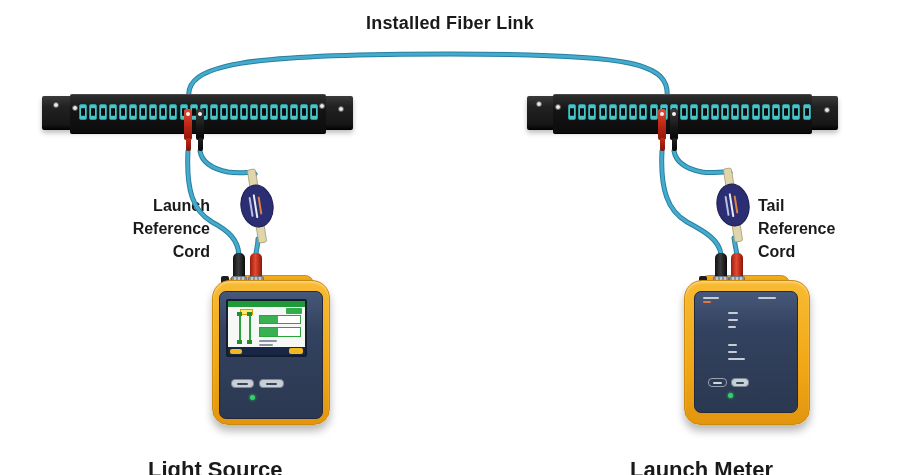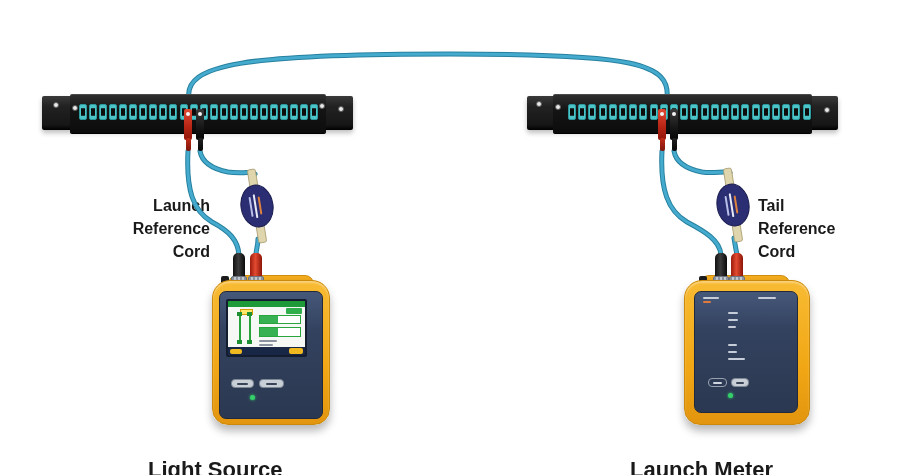--- a/index.html
+++ b/index.html
@@ -127,20 +127,21 @@
     <g transform="rotate(-9 733 205)">
       <rect x="729" y="168" width="8" height="24" rx="2" fill="#e0d6ae" stroke="#a89b6e" stroke-width="0.8"></rect>
       <rect x="729" y="218" width="8" height="24" rx="2" fill="#e0d6ae" stroke="#a89b6e" stroke-width="0.8"></rect>
       <ellipse cx="733" cy="205" rx="16" ry="21" fill="#2b2e72" stroke="#191c4e" stroke-width="1"></ellipse>
       <rect x="726" y="195" width="2" height="20" rx="1" fill="#b9bfe8"></rect>
       <rect x="730.5" y="193" width="2" height="24" rx="1" fill="#e8eaf6"></rect>
       <rect x="735" y="196" width="2" height="18" rx="1" fill="#e0823f"></rect>
     </g>
   </svg>
 
+  <div class="title">Installed Fiber Link</div>
 
   <div class="panel" style="left:42px;">
     <div class="panel-center" style="left:28px;width:256px;"></div>
     <div class="screw" style="left:11px;top:6px;"></div>
     <div class="screw" style="left:30px;top:9px;"></div>
     <div class="screw" style="left:277px;top:7px;"></div>
     <div class="screw" style="left:296px;top:10px;"></div>
     <div class="ports">
         <div class="port" style="left: 37px;">
           <i></i>

